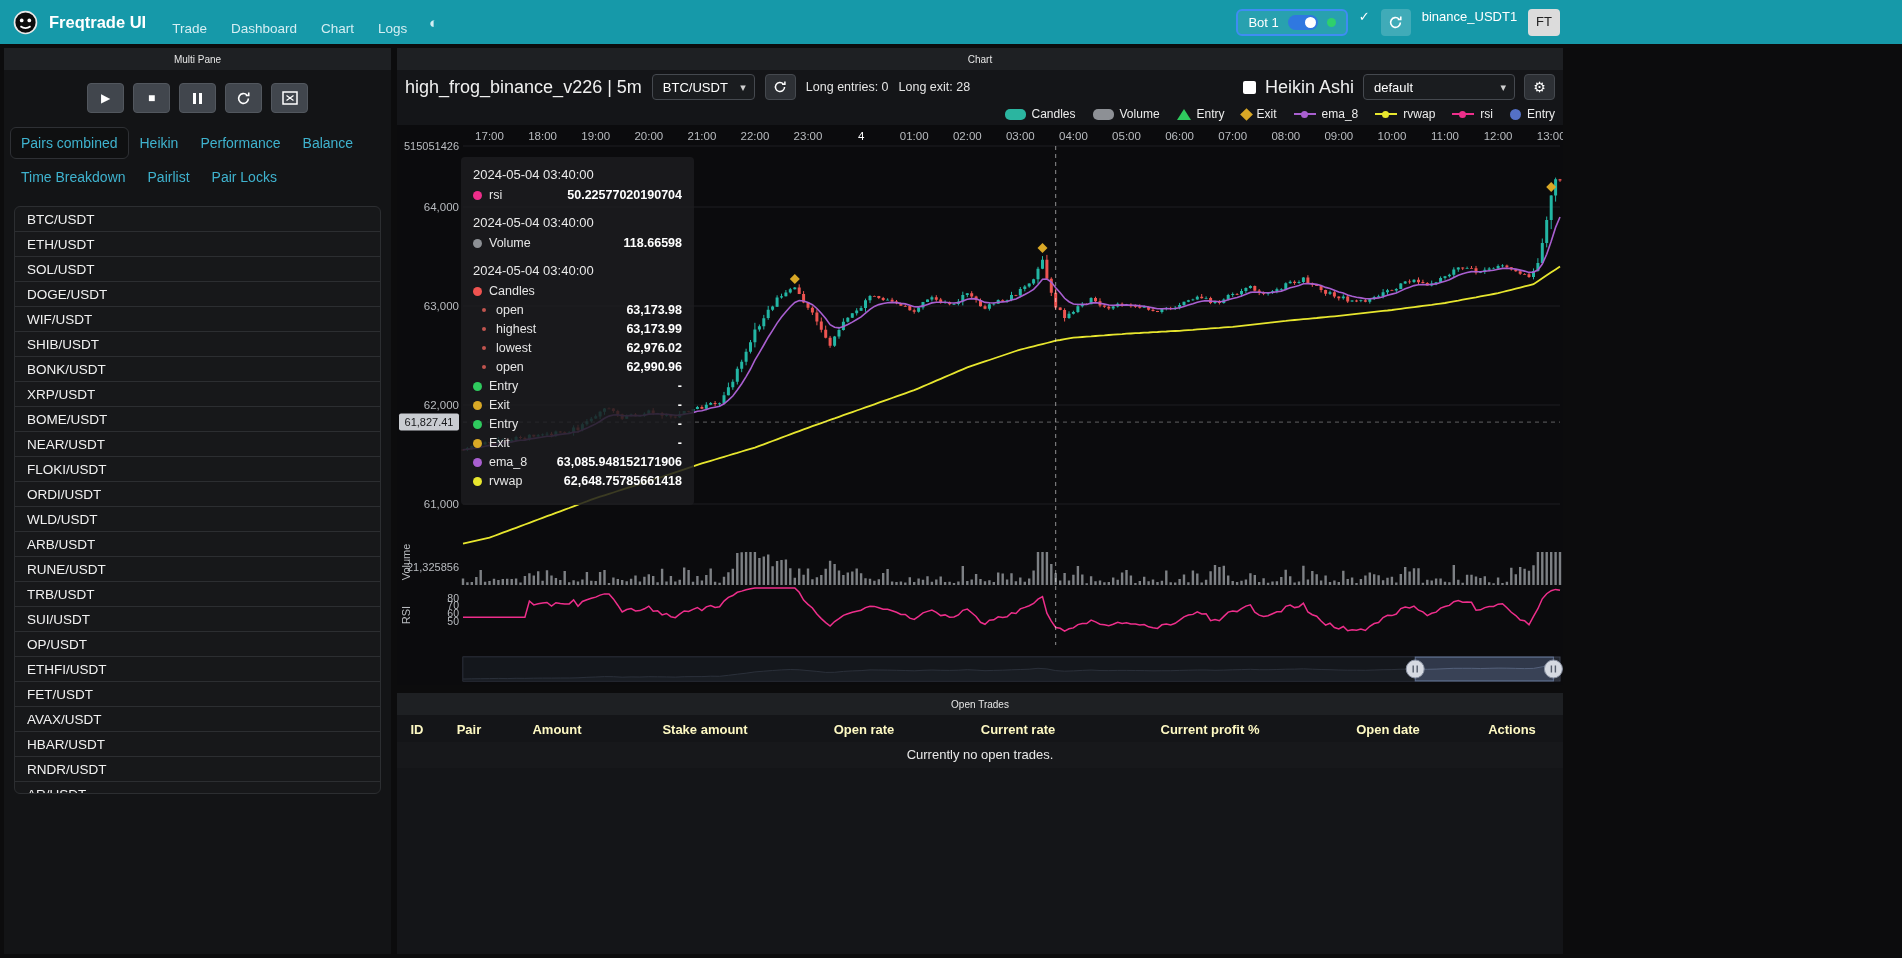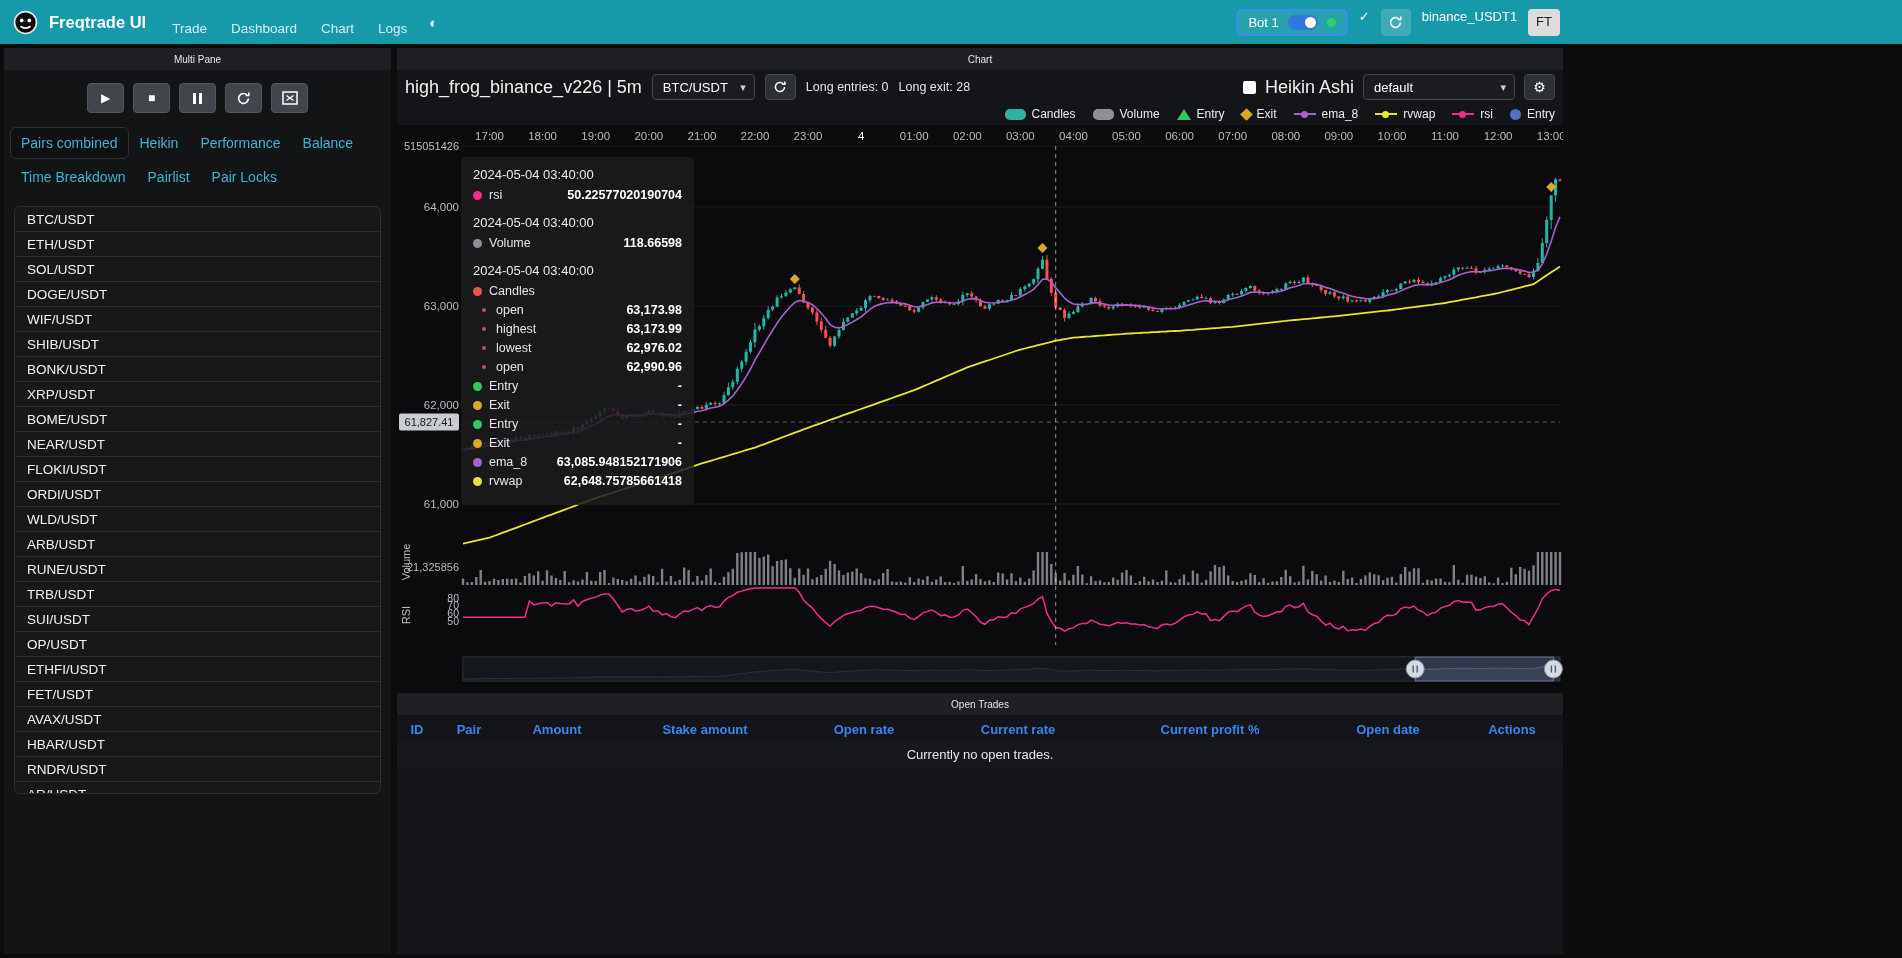--- a/index.html
+++ b/index.html
@@ -61,21 +61,21 @@
   .tt-section{margin-bottom:12px;}
   .tt-date{font-size:13px;color:#e9e9e9;margin:1px 0 5px;}
   .tt-row{display:flex;align-items:center;gap:7px;font-size:12.5px;color:#e6e6e6;margin:3px 0;line-height:16px;}
   .tt-row.sub{padding-left:7px;}
   .tt-dot{width:9px;height:9px;border-radius:50%;flex:0 0 auto;}
   .tt-dot.small{width:4px;height:4px;margin-left:2px;margin-right:3px;}
   .tt-val{margin-left:auto;font-weight:700;color:#fff;}
   
   .trades-panel{flex:1;background:#141518;display:flex;flex-direction:column;}
   .trades-table{width:1166px;border-collapse:collapse;table-layout:fixed;}
-  .trades-table th{font-size:13px;color:#3b82f6;font-weight:700;padding:7px 2px 5px;text-align:center;cursor:pointer;overflow:hidden;white-space:nowrap;}
+  .trades-table th{font-size:13px;color:#fef9c3;font-weight:700;padding:7px 2px 5px;text-align:center;cursor:pointer;overflow:hidden;white-space:nowrap;}
   .no-trades{text-align:center;font-size:13px;color:#e8e8e8;padding:5px 0 6px;background:#17181b;}
 </style>
 </head>
 <body>
 
 <nav class="navbar">
   <div class="brand">
     <svg class="logo" viewBox="0 0 32 32">
       <circle cx="16" cy="16" r="13" fill="#0c0c0c" stroke="#e8e8e8" stroke-width="2"></circle>
       <circle cx="11.5" cy="13.5" r="2.2" fill="#fff"></circle>

